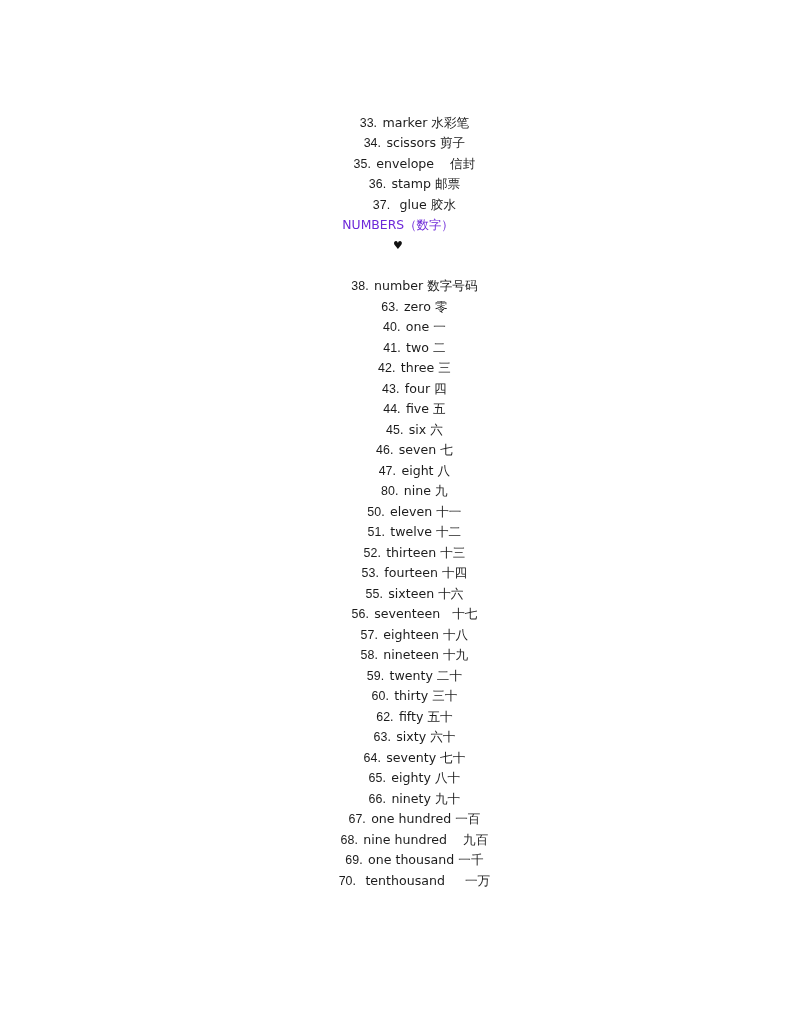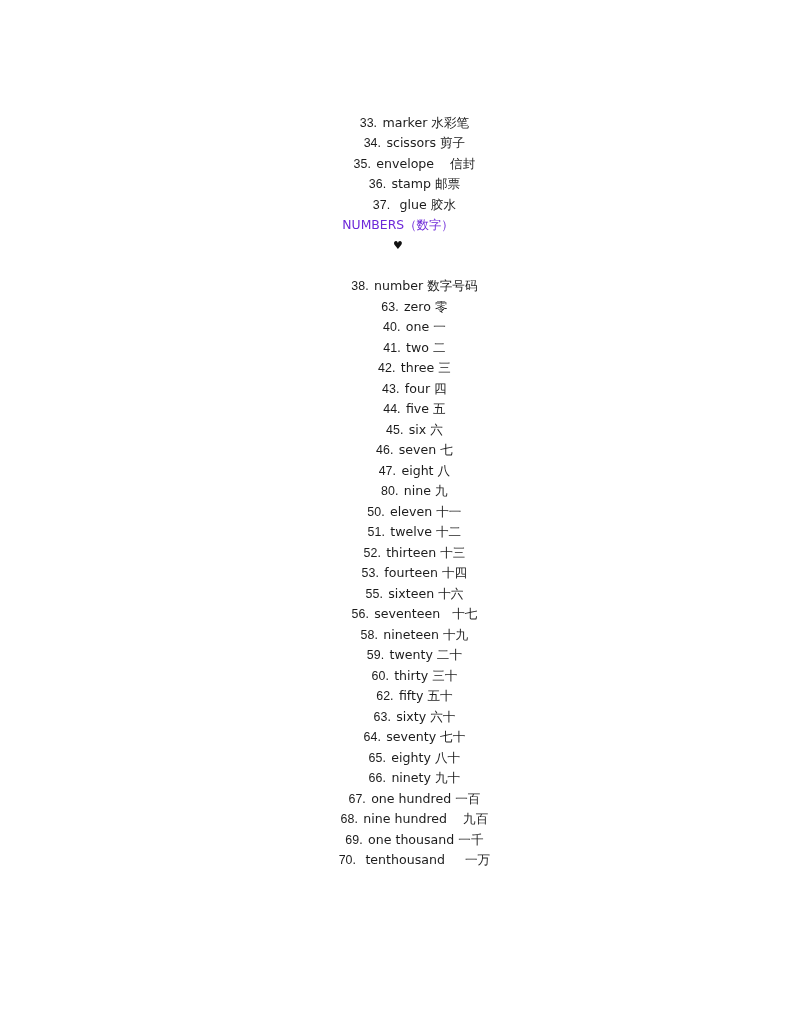--- a/index.html
+++ b/index.html
@@ -155,20 +155,23 @@
       <li class="vocab-item">
         <span class="item-num">53.</span><span class="item-text cn">fourteen 十四</span>
       </li>
       <li class="vocab-item">
         <span class="item-num">55.</span><span class="item-text cn">sixteen 十六</span>
       </li>
       <li class="vocab-item">
         <span class="item-num">56.</span><span class="item-text cn">seventeen   十七</span>
       </li>
       <li class="vocab-item">
+        <span class="item-num">57.</span><span class="item-text cn">eighteen 十八</span>
+      </li>
+      <li class="vocab-item">
         <span class="item-num">58.</span><span class="item-text cn">nineteen 十九</span>
       </li>
       <li class="vocab-item">
         <span class="item-num">59.</span><span class="item-text cn">twenty 二十</span>
       </li>
       <li class="vocab-item">
         <span class="item-num">60.</span><span class="item-text cn">thirty 三十</span>
       </li>
       <li class="vocab-item">
         <span class="item-num">62.</span><span class="item-text cn">fifty 五十</span>

